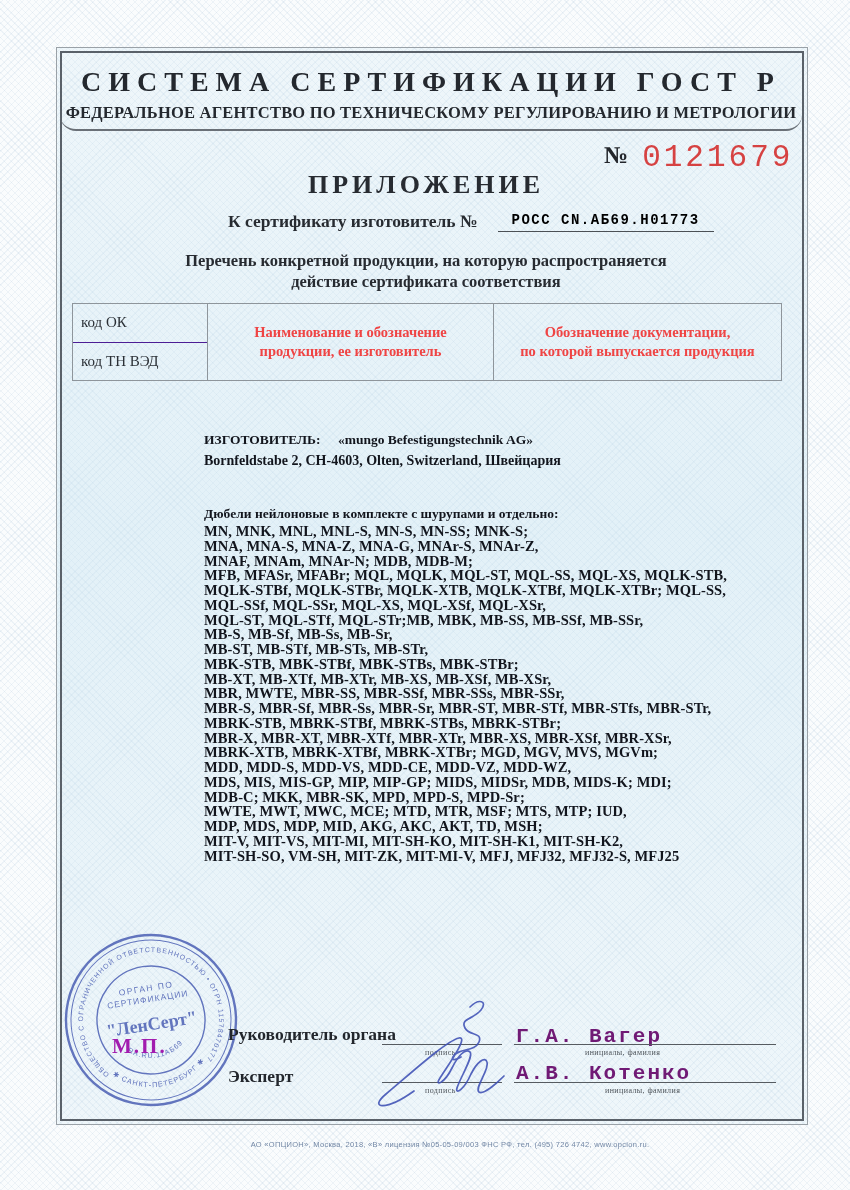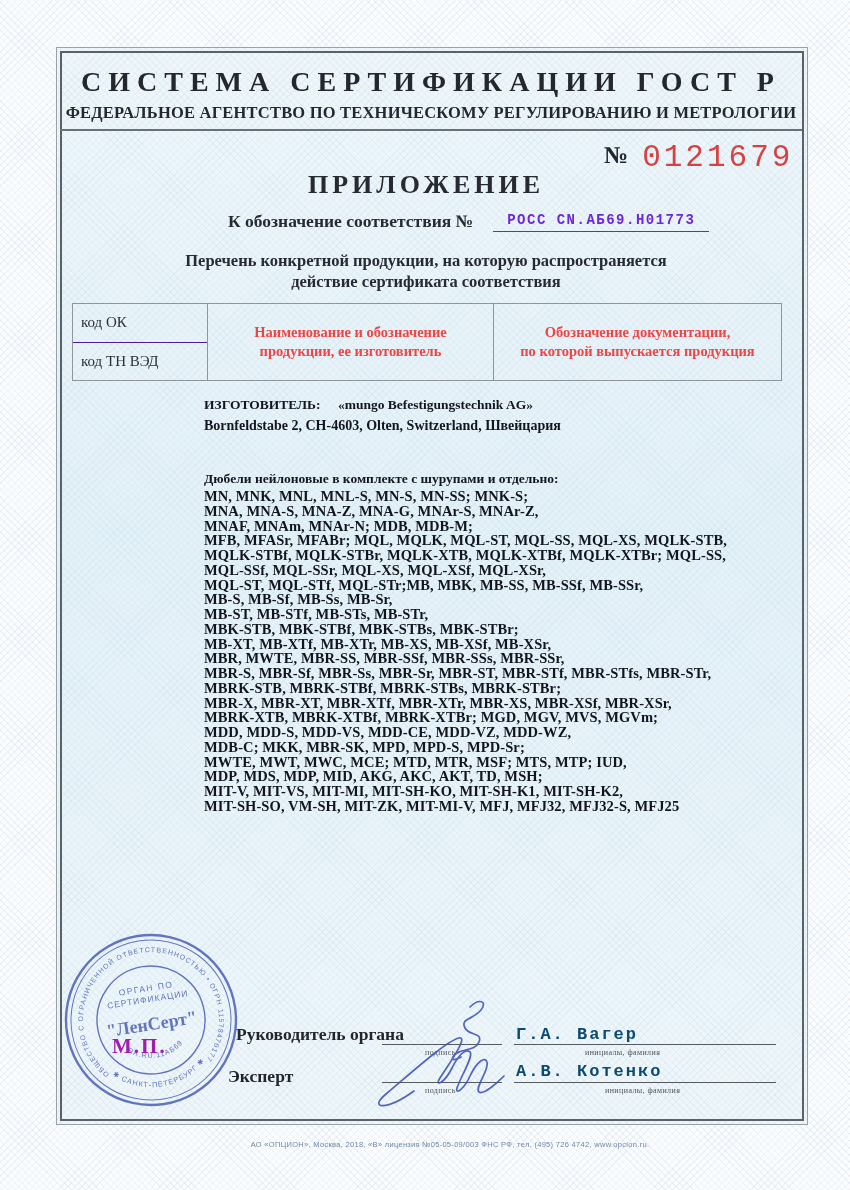--- a/index.html
+++ b/index.html
@@ -15,64 +15,64 @@
       repeating-linear-gradient(-45deg, rgba(120,160,195,.10) 0 1px, transparent 1px 5px);
   }
   .frame-outer{
     position:absolute;left:56px;top:47px;width:750px;height:1076px;
     border:1px solid #9aa1a7;
     background:linear-gradient(180deg, rgba(200,227,240,.22), rgba(198,227,241,.45) 45%, rgba(200,227,240,.22));
   }
   .frame-inner{position:absolute;inset:3px;border:2px solid #5a6169;}
   .hdr{
     position:absolute;left:60px;top:51px;width:742px;height:78px;
-    border-bottom:2px solid #6a7077;text-align:center;
+    border-bottom:2px solid #6a7077;text-align:center;border-radius:16px;
   }
   .hdr .t1{margin-top:15px;font-size:28px;font-weight:bold;letter-spacing:7px;color:#24282e;}
   .hdr .t2{margin-top:5px;font-size:16.5px;font-weight:bold;letter-spacing:.2px;color:#24282e;}
   .cert-no{position:absolute;left:604px;top:140px;white-space:nowrap;}
   .cert-no .nsign{font-size:24px;font-weight:bold;color:#23262b;vertical-align:3px;}
   .cert-no .digits{font-family:"Liberation Mono", monospace;font-size:31px;color:#d64242;letter-spacing:3px;margin-left:10px;}
   .apx-title{position:absolute;left:56px;top:170px;width:740px;text-align:center;
     font-size:26px;font-weight:bold;letter-spacing:4px;color:#272b31;}
   .cert-line{position:absolute;left:228px;top:211px;white-space:nowrap;}
   .cert-line .lbl{font-size:17.5px;font-weight:bold;color:#272b31;}
   .cert-line .val{
     display:inline-block;margin-left:16px;padding:0 14px 3px 14px;
     border-bottom:1.5px solid #4b5055;
     font-family:"Liberation Mono", monospace;font-size:14px;font-weight:bold;
-    letter-spacing:1.5px;color:#6d28d9;vertical-align:3px;
+    letter-spacing:1.5px;color:#000000;vertical-align:3px;
   }
   .subtitle{position:absolute;left:56px;top:250px;width:740px;text-align:center;
     font-size:16.5px;font-weight:bold;color:#272b31;line-height:21px;}
   .ptable{
     position:absolute;left:72px;top:303px;width:708px;height:76px;
     border:1px solid #8e959b;display:flex;
   }
   .ptable .c1{width:134px;border-right:1px solid #8e959b;display:flex;flex-direction:column;}
   .ptable .c1 .h{flex:1;display:flex;align-items:center;padding-left:8px;font-size:15px;color:#2b3036;}
   .ptable .c1 .h.top{border-bottom:1px solid #4c1d95;}
   .ptable .c2{width:285px;border-right:1px solid #8e959b;}
   .ptable .c3{flex:1;}
   .ptable .c2,.ptable .c3{display:flex;flex-direction:column;justify-content:center;text-align:center;
     font-size:14.5px;font-weight:bold;color:#ef4444;line-height:19px;}
-  .content{position:absolute;left:204px;top:397px;width:575px;color:#12151d;}
+  .content{position:absolute;left:204px;top:432px;width:575px;color:#12151d;}
   .mfr1{font-size:13.5px;font-weight:bold;white-space:nowrap;}
   .mfr1 .mname{margin-left:14px;}
   .mfr2{font-size:14px;font-weight:bold;margin-top:5px;white-space:nowrap;}
   .intro{font-size:13.5px;font-weight:bold;margin-top:37px;white-space:nowrap;}
   .plist{margin-top:2px;}
   .plist div{font-size:14.5px;font-weight:bold;line-height:14.75px;white-space:nowrap;letter-spacing:.1px;}
   .stamp{position:absolute;left:62px;top:931px;width:178px;height:178px;transform:rotate(-9deg);opacity:.88;}
   .mp{position:absolute;left:112px;top:1034px;font-size:21px;font-weight:bold;color:#a21caf;letter-spacing:2px;}
   .sig-label{position:absolute;font-size:17.5px;font-weight:bold;color:#22262c;white-space:nowrap;}
   .sline{position:absolute;border-bottom:1.2px solid #565b60;height:0;}
   .scap{position:absolute;font-family:Liberation Serif, serif;font-size:8px;color:#4c5258;letter-spacing:.4px;}
-  .sig-name{position:absolute;font-family:"Liberation Mono", monospace;font-size:17px;font-weight:bold;
-    letter-spacing:2px;color:#0c4a6e;white-space:nowrap;}
+  .sig-name{position:absolute;font-family:"Liberation Mono", monospace;font-size:21px;font-weight:bold;
+    letter-spacing:2px;color:#701a75;white-space:nowrap;}
   .ink{position:absolute;left:352px;top:997px;}
   .footer{position:absolute;left:100px;top:1140px;width:700px;text-align:center;
     font-family:"Liberation Sans", sans-serif;font-size:7.5px;color:#7287a5;letter-spacing:.3px;}
 </style>
 </head>
 <body>
 
 <div class="page">
 
   <div class="frame-outer">
@@ -85,21 +85,21 @@
   </div>
 
   <div class="cert-no">
     <span class="nsign">№</span>
     <span class="digits">0121679</span>
   </div>
 
   <div class="apx-title">ПРИЛОЖЕНИЕ</div>
 
   <div class="cert-line">
-    <span class="lbl">К обозначение соответствия №</span>
+    <span class="lbl">К сертификату изготовитель №</span>
     <span class="val">РОСС CN.АБ69.Н01773</span>
   </div>
 
   <div class="subtitle">
     <div>Перечень конкретной продукции,  на которую распространяется</div>
     <div>действие сертификата соответствия</div>
   </div>
 
   <div class="ptable">
     <div class="c1">
@@ -134,20 +134,21 @@
         <div>MB-S, MB-Sf, MB-Ss, MB-Sr,</div>
         <div>MB-ST, MB-STf, MB-STs,  MB-STr,</div>
         <div>MBK-STB, MBK-STBf, MBK-STBs, MBK-STBr;</div>
         <div>MB-XT, MB-XTf, MB-XTr, MB-XS, MB-XSf, MB-XSr,</div>
         <div>MBR, MWTE, MBR-SS, MBR-SSf, MBR-SSs, MBR-SSr,</div>
         <div>MBR-S, MBR-Sf, MBR-Ss, MBR-Sr, MBR-ST, MBR-STf, MBR-STfs, MBR-STr,</div>
         <div>MBRK-STB, MBRK-STBf, MBRK-STBs, MBRK-STBr;</div>
         <div>MBR-X, MBR-XT, MBR-XTf, MBR-XTr, MBR-XS,  MBR-XSf, MBR-XSr,</div>
         <div>MBRK-XTB, MBRK-XTBf, MBRK-XTBr; MGD, MGV, MVS, MGVm;</div>
         <div>MDD, MDD-S, MDD-VS, MDD-CE, MDD-VZ, MDD-WZ,</div>
+        <div>MDS, MIS, MIS-GP, MIP, MIP-GP; MIDS, MIDSr, MDB, MIDS-K; MDI;</div>
         <div>MDB-C; MKK, MBR-SK, MPD, MPD-S, MPD-Sr;</div>
         <div>MWTE, MWT, MWC, MCE; MTD, MTR, MSF; MTS, MTP; IUD,</div>
         <div>MDP, MDS, MDP, MID, AKG, AKC, AKT, TD, MSH;</div>
         <div>MIT-V,  MIT-VS, MIT-MI, MIT-SH-KO, MIT-SH-K1, MIT-SH-K2,</div>
         <div>MIT-SH-SO, VM-SH, MIT-ZK, MIT-MI-V, MFJ,  MFJ32, MFJ32-S, MFJ25</div>
       </div>
   </div>
 
   <svg class="stamp" viewBox="0 0 178 178">
     <g fill="none" stroke="#5064b6">
@@ -168,21 +169,21 @@
     </text>
     <text x="89" y="60" text-anchor="middle" font-family="Liberation Sans, sans-serif" font-size="8.5" letter-spacing="1.5" fill="#5064b6">ОРГАН ПО</text>
     <text x="89" y="71" text-anchor="middle" font-family="Liberation Sans, sans-serif" font-size="8.5" letter-spacing="1" fill="#5064b6">СЕРТИФИКАЦИИ</text>
     <text x="89" y="99" text-anchor="middle" font-family="Liberation Serif, serif" font-weight="bold" font-size="18" fill="#5064b6">"ЛенСерт"</text>
     <text font-family="Liberation Sans, sans-serif" font-size="7.2" letter-spacing="1" fill="#5064b6" text-anchor="middle">
       <textPath href="#arcReg" startOffset="50%">RA.RU.11АБ69</textPath>
     </text>
   </svg>
   <div class="mp">М.П.</div>
 
-  <div class="sig-label" style="left:236px;top:1024px;">Руководитель органа</div>
+  <div class="sig-label" style="left:228px;top:1024px;">Руководитель органа</div>
   <div class="sline" style="left:382px;top:1044px;width:120px;"></div>
   <div class="scap" style="left:425px;top:1048px;">подпись</div>
   <div class="sig-name" style="left:516px;top:1025px;">Г.А. Вагер</div>
   <div class="sline" style="left:514px;top:1044px;width:262px;"></div>
   <div class="scap" style="left:585px;top:1048px;">инициалы, фамилия</div>
 
   <div class="sig-label" style="left:228px;top:1066px;">Эксперт</div>
   <div class="sline" style="left:382px;top:1082px;width:120px;"></div>
   <div class="scap" style="left:425px;top:1086px;">подпись</div>
   <div class="sig-name" style="left:516px;top:1062px;">А.В. Котенко</div>

